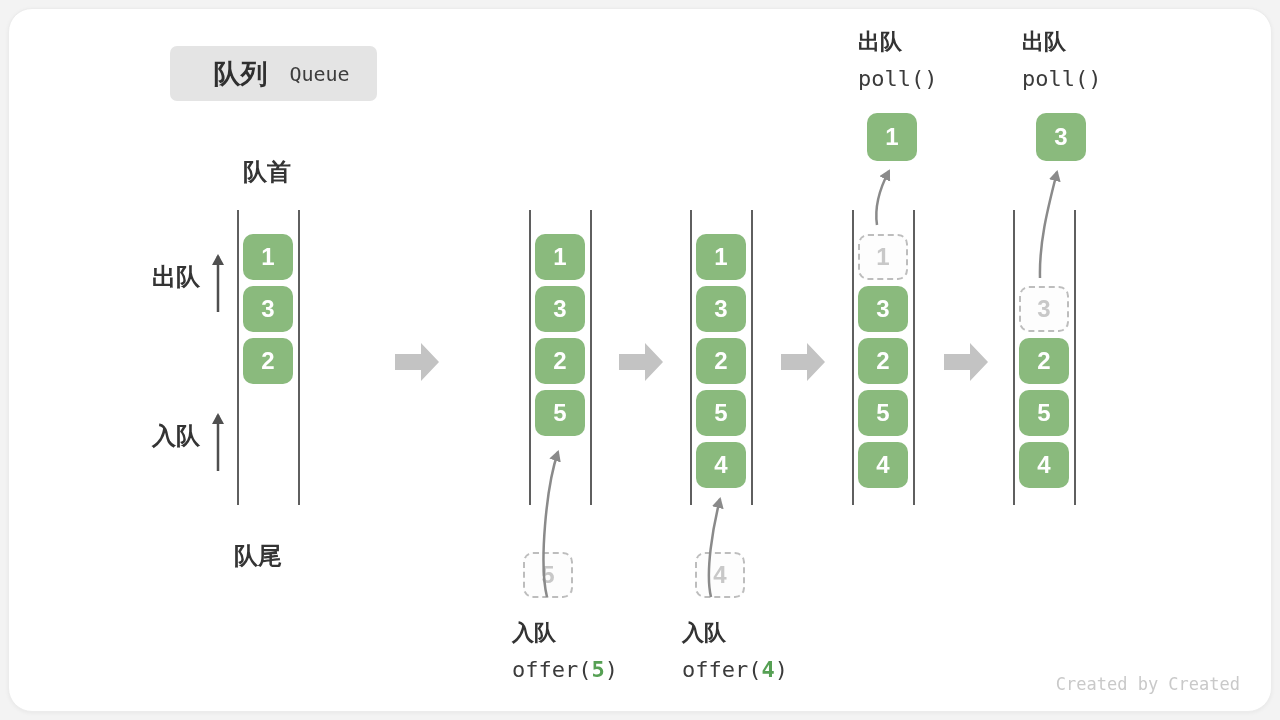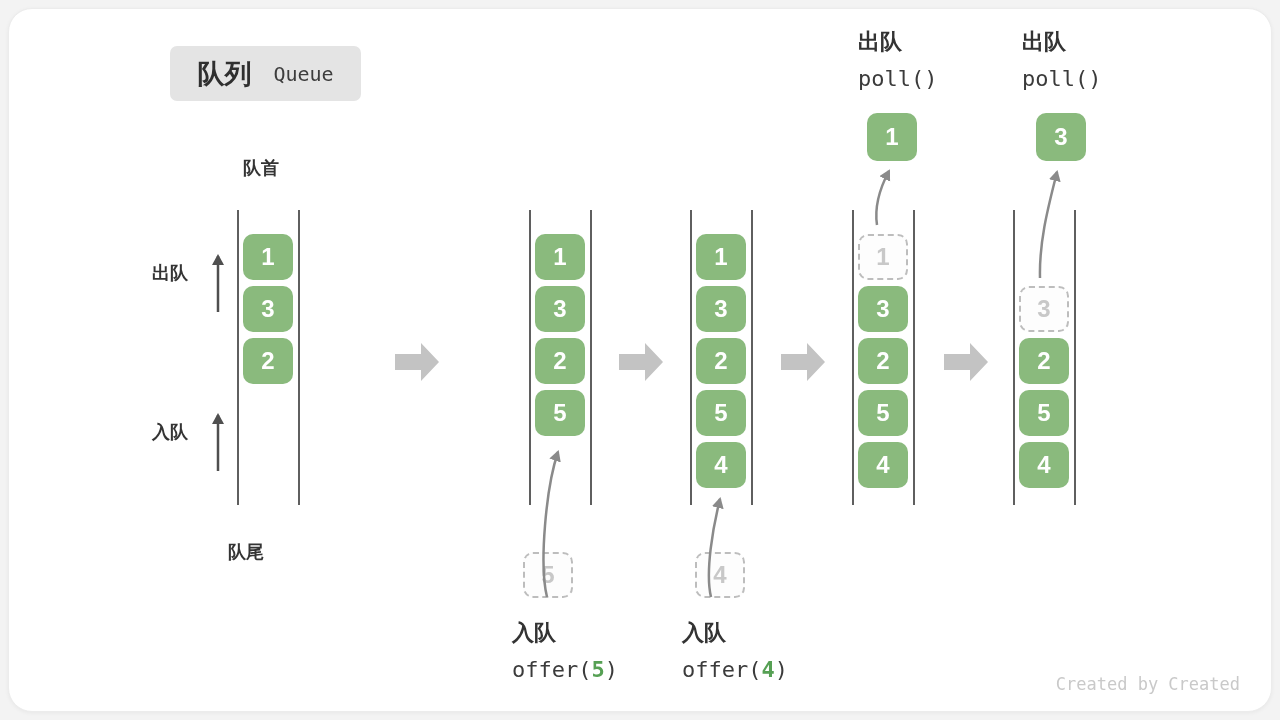--- a/index.html
+++ b/index.html
@@ -14,27 +14,27 @@
     position:absolute;left:8px;top:8px;width:1262px;height:702px;
     background:#ffffff;border-radius:24px;
     border:1px solid #ececec;
     box-shadow:0 1px 4px rgba(0,0,0,.05);
   }
   #stage{position:absolute;left:0;top:0;width:1280px;height:720px;}
 
   .title-box{
     position:absolute;left:170px;top:46px;width:191px;height:55px;
     background:var(--title-bg,#e4e4e4);border-radius:7px;
-    display:flex;align-items:center;justify-content:center;gap:22px;
+    display:flex;align-items:center;justify-content:center;gap:22px;padding-left:16px;
   }
   .title-zh{font-weight:bold;font-size:27px;color:#2f2f2f;}
   .title-en{font-family:"DejaVu Sans Mono",monospace;font-size:20px;color:#3d3d3d;}
 
   .side-lbl{
-    position:absolute;font-weight:bold;font-size:18px;color:#343434;white-space:nowrap;
+    position:absolute;font-weight:bold;font-size:24px;color:#343434;white-space:nowrap;
   }
 
   .queue-wall{
     position:absolute;top:210px;width:1.5px;height:295px;background:#5f5f5f;
   }
 
   .qbox{
     position:absolute;width:50px;height:46px;box-sizing:border-box;
     border-radius:10px;
     background:var(--box-fill,#8aba7d);
@@ -68,21 +68,21 @@
 <div id="card"></div>
 
 <div id="stage">
 
   <div class="title-box">
     <span class="title-zh">队列</span>
     <span class="title-en">Queue</span>
   </div>
 
   <div class="side-lbl" style="left:243px;top:156px;">队首</div>
-  <div class="side-lbl" style="left:228px;top:540px;text-align:center;">队尾</div>
+  <div class="side-lbl" style="left:234px;top:540px;text-align:center;">队尾</div>
   <div class="side-lbl" style="left:152px;top:261px;">出队</div>
   <div class="side-lbl" style="left:152px;top:420px;">入队</div>
 
   <svg class="block-arrow" style="left:395px;top:343px;" viewBox="0 0 44 38">
       <polygon class="ba" points="0,11 26,11 26,0 44,19 26,38 26,27 0,27" fill="#c3c3c3"></polygon>
     </svg>
   <svg class="block-arrow" style="left:619px;top:343px;" viewBox="0 0 44 38">
       <polygon class="ba" points="0,11 26,11 26,0 44,19 26,38 26,27 0,27" fill="#c3c3c3"></polygon>
     </svg>
   <svg class="block-arrow" style="left:781px;top:343px;" viewBox="0 0 44 38">

